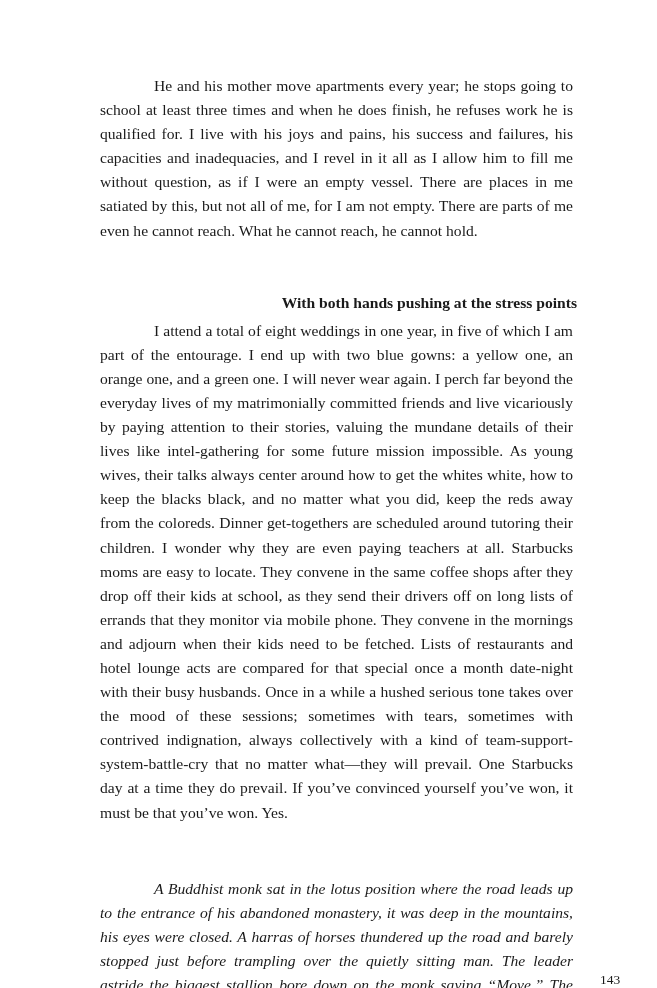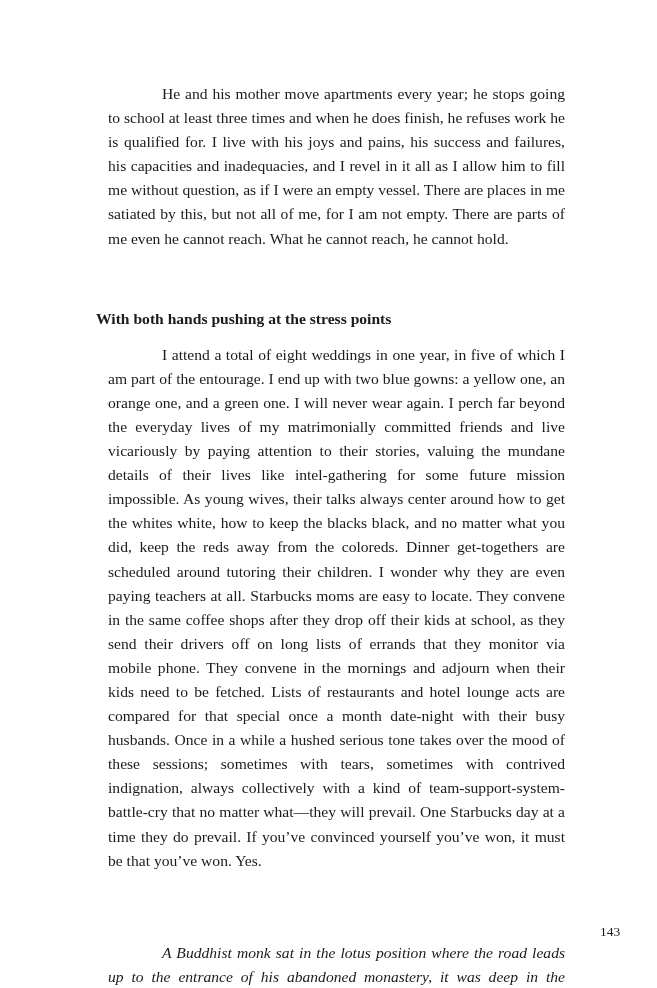--- a/index.html
+++ b/index.html
@@ -2,29 +2,29 @@
 <html><head>
 <meta charset="utf-8">
 <style>
   html, body { margin: 0; padding: 0; background: #ffffff; }
   body { width: 657px; height: 988px; position: relative; overflow: hidden; }
   .page {
     position: absolute; left: 96px; top: 70px; width: 481px;
     font-family: "Liberation Serif", "DejaVu Serif", serif;
     font-size: 15.6px; line-height: 24.1px; color: #1a1a1a;
   }
-  .para { margin: 12px; text-align: justify; text-indent: 54px; hyphens: manual; }
+  .para { margin: 4px; text-align: justify; text-indent: 54px; hyphens: manual; }
   .para.italic { font-style: italic; }
   .heading {
-    margin: 0; font-weight: bold; font-size: 15.6px; line-height: 24px;
+    margin: 0; font-weight: bold; font-size: 15.6px; line-height: 24px; text-align: right;
   }
   .gap1 { height: 44px; }
   .gap2 { height: 44px; }
   .page-number {
-    position: absolute; left: 600px; top: 924px;
+    position: absolute; left: 600px; top: 972px;
     font-family: "Liberation Serif", "DejaVu Serif", serif;
     font-size: 13.5px; color: #1a1a1a;
   }
 </style>
 </head>
 <body>
 
 <div class="page">
   <p class="para">He and his mother move apartments every year; he stops going to school at least three times and when he does finish, he refuses work he is qualified for. I live with his joys and pains, his success and failures, his capacities and inadequacies, and I revel in it all as I allow him to fill me without question, as if I were an empty vessel. There are places in me satiated by this, but not all of me, for I am not empty. There are parts of me even he cannot reach. What he cannot reach, he cannot hold.</p>
 

